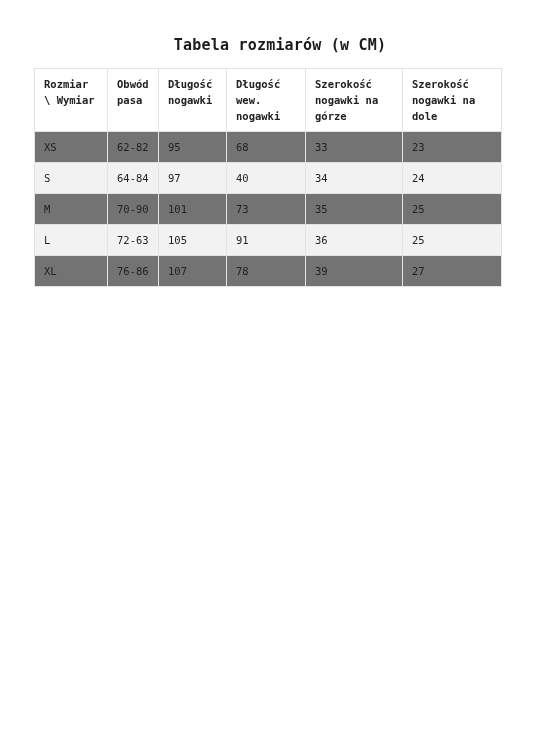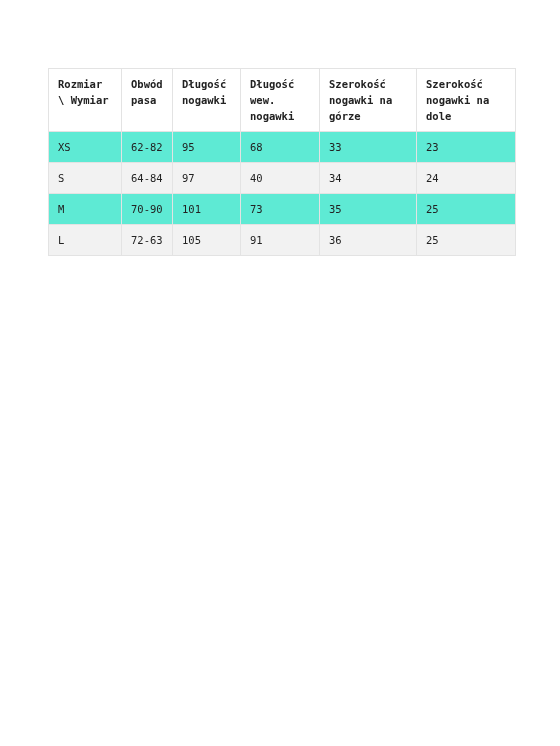--- a/index.html
+++ b/index.html
@@ -26,21 +26,21 @@
     width: 560px;
     text-align: center;
     font-family: "DejaVu Sans Mono", "Liberation Mono", monospace;
     font-size: 15px;
     font-weight: bold;
     letter-spacing: 0.2px;
     color: #1a1a1a;
   }
   .table-wrap {
     position: absolute;
-    left: 48px;
+    left: 34px;
     top: 68px;
     width: 467px;
   }
   table.size-table {
     border-collapse: collapse;
     width: 467px;
     table-layout: fixed;
     font-family: "DejaVu Sans Mono", "Liberation Mono", monospace;
   }
   table.size-table th,
@@ -60,34 +60,35 @@
     height: 44px;
   }
   table.size-table td {
     font-weight: normal;
     height: 14px;
   }
   table.size-table tbody tr.striped td {
     background: #f2f2f2;
   }
   table.size-table tbody tr.plain td {
-    background: #5eead4;
+    background: #737373;
   }
   col.c0 { width: 73px; }
   col.c1 { width: 51px; }
   col.c2 { width: 68px; }
   col.c3 { width: 79px; }
   col.c4 { width: 97px; }
   col.c5 { width: 99px; }
 </style>
 </head>
 <body>
 
 <div class="page">
 
+  <div class="page-title">Tabela rozmiarów (w CM)</div>
 
   <div class="table-wrap">
     <table class="size-table">
       <colgroup>
         <col class="c0">
           <col class="c1">
           <col class="c2">
         <col class="c3">
           <col class="c4">
           <col class="c5">
@@ -128,17 +129,25 @@
           <td>25</td>
         </tr>
         <tr class="striped">
           <td>L</td>
           <td>72-63</td>
           <td>105</td>
           <td>91</td>
           <td>36</td>
           <td>25</td>
         </tr>
+        <tr class="plain">
+          <td>XL</td>
+          <td>76-86</td>
+          <td>107</td>
+          <td>78</td>
+          <td>39</td>
+          <td>27</td>
+        </tr>
       </tbody>
     </table>
   </div>
 
 </div>
 
 </body></html>

